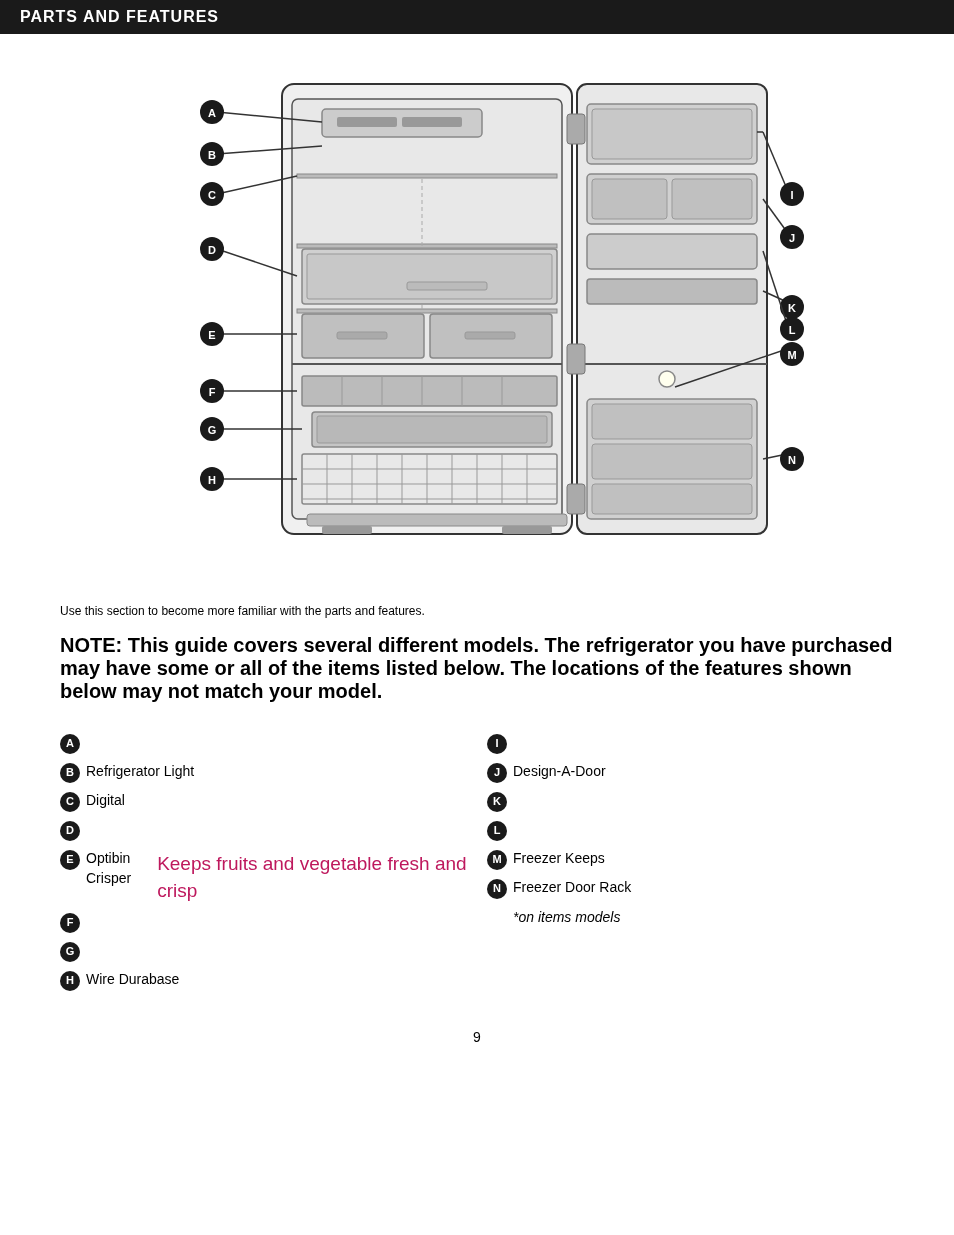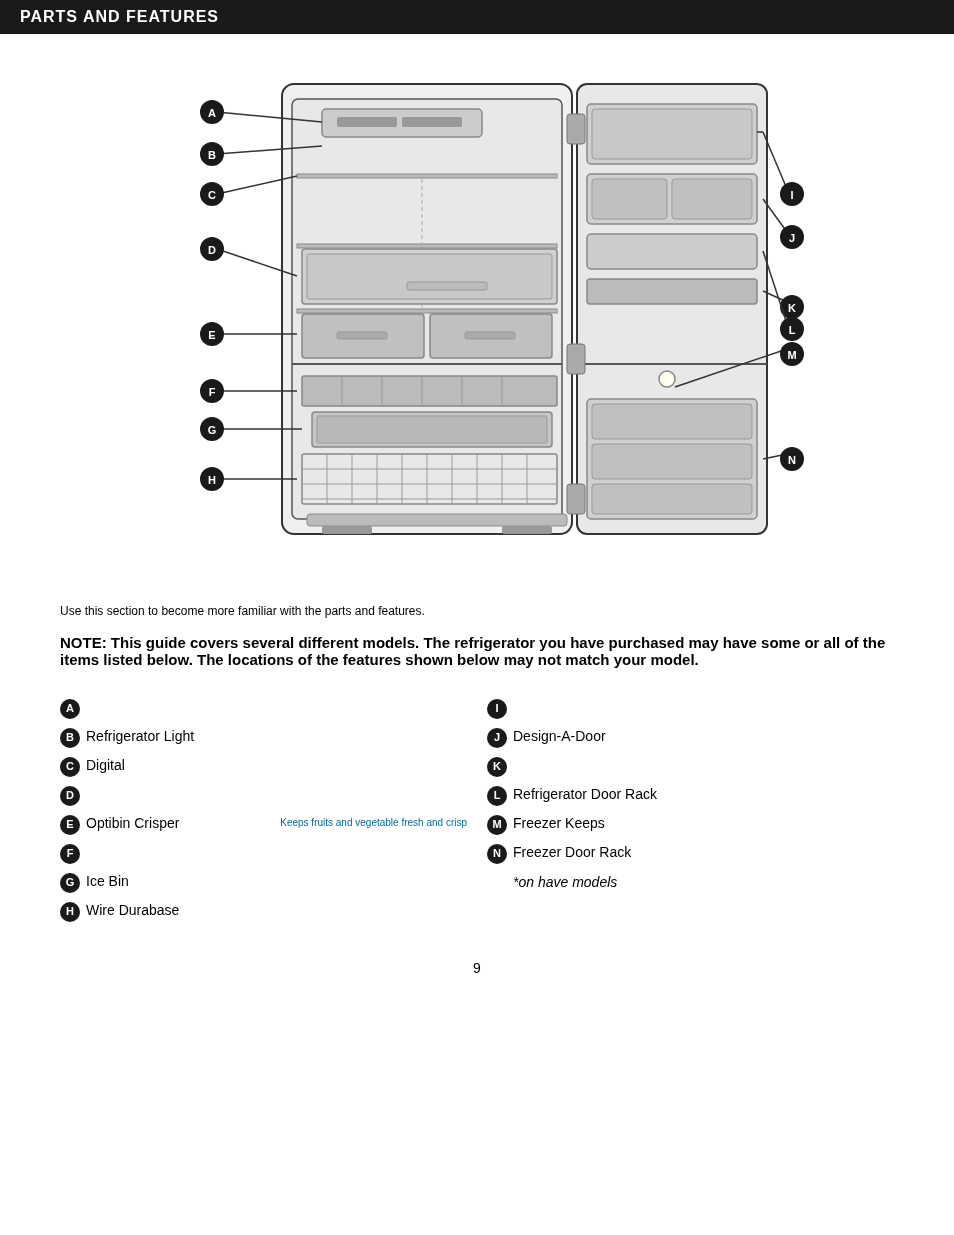--- a/index.html
+++ b/index.html
@@ -39,21 +39,21 @@
       height: 100%;
     }
 
     .intro-text {
       margin: 0 60px 16px 60px;
       font-size: 12px;
     }
 
     .note-text {
       margin: 0 60px 30px 60px;
-      font-size: 15px;
+      font-size: 20px;
       font-weight: bold;
     }
 
     .parts-list {
       display: flex;
       margin: 0 60px;
       gap: 20px;
     }
 
     .parts-col {
@@ -84,22 +84,22 @@
       margin-top: 1px;
     }
 
     .part-label {
       flex: 1;
     }
 
     .part-sublabel {
       display: block;
       margin-left: 26px;
-      font-size: 10px;
-      color: #0369a1;
+      font-size: 19px;
+      color: #be185d;
       margin-top: 2px;
     }
 
     .footnote {
       margin: 10px 0 0 26px;
       font-size: 14px;
       font-style: italic;
     }
 
     .page-number {
@@ -283,49 +283,47 @@
       <div class="part-item">
         <span class="part-badge">E</span>
         <span class="part-label">Optibin Crisper</span>
         <span class="part-sublabel">Keeps fruits and vegetable fresh and crisp</span>
       </div>
       <div class="part-item">
         <span class="part-badge">F</span>
       </div>
       <div class="part-item">
         <span class="part-badge">G</span>
-        <span class="part-label">Ice Bin</span>
       </div>
       <div class="part-item">
         <span class="part-badge">H</span>
         <span class="part-label">Wire Durabase</span>
       </div>
     </div>
 
   <div class="parts-col">
   <div class="part-item">
         <span class="part-badge">I</span>
       </div>
       <div class="part-item">
         <span class="part-badge">J</span>
         <span class="part-label">Design-A-Door</span>
       </div>
       <div class="part-item">
         <span class="part-badge">K</span>
       </div>
       <div class="part-item">
         <span class="part-badge">L</span>
-        <span class="part-label">Refrigerator Door Rack</span>
       </div>
       <div class="part-item">
         <span class="part-badge">M</span>
         <span class="part-label">Freezer Keeps</span>
       </div>
       <div class="part-item">
         <span class="part-badge">N</span>
         <span class="part-label">Freezer Door Rack</span>
       </div>
-      <p class="footnote">*on have models</p>
+      <p class="footnote">*on items models</p>
     </div>
 
 </div>
 
 <div class="page-number">9</div>
 
 </body></html>

